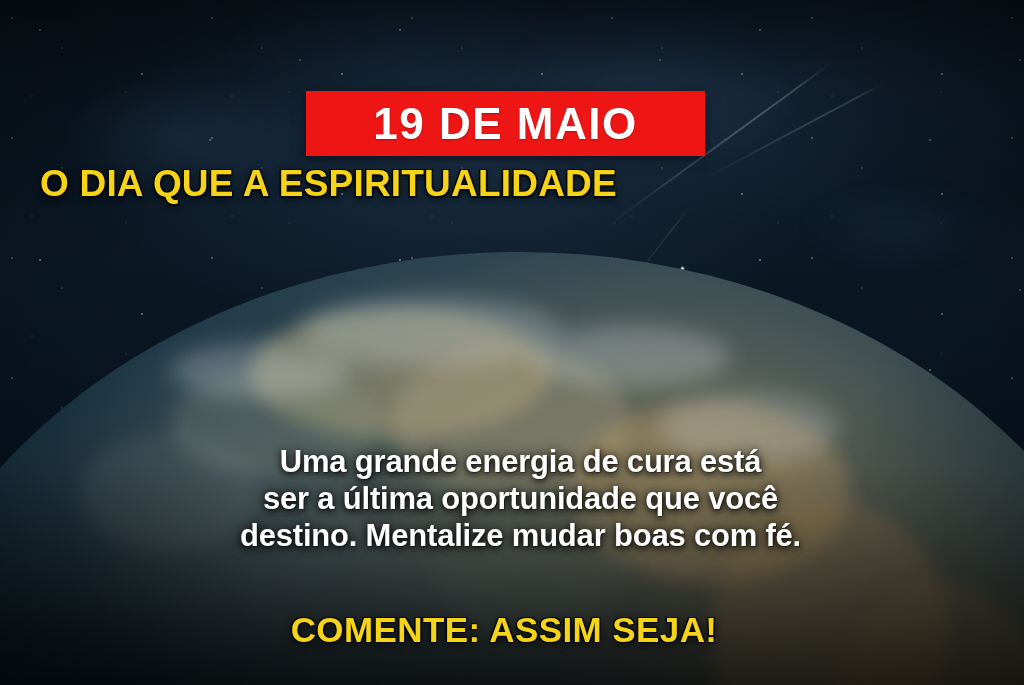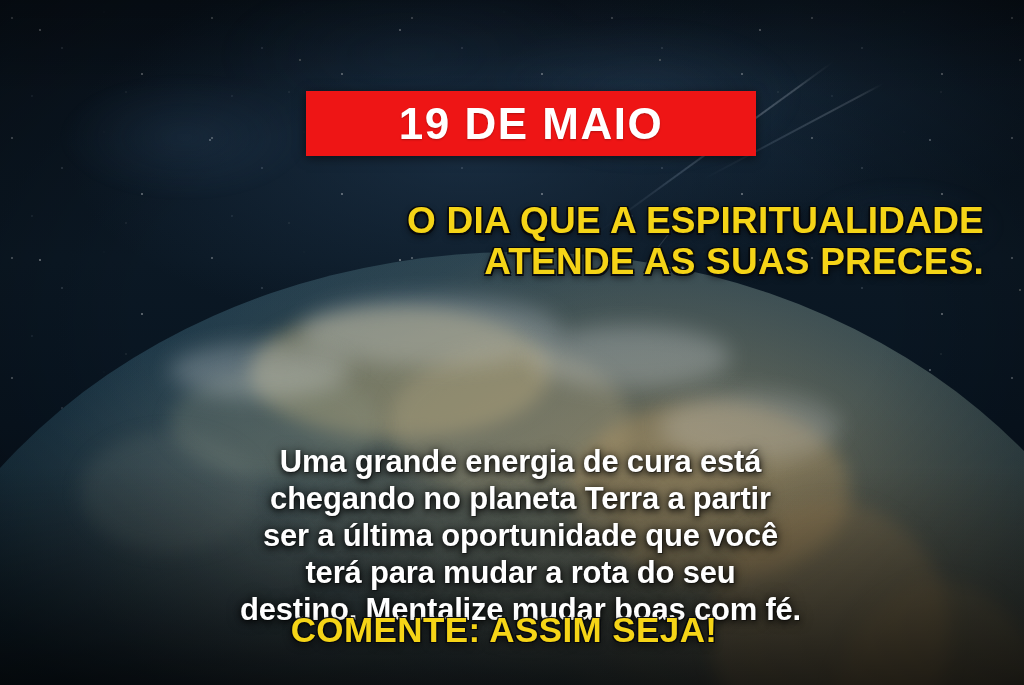--- a/index.html
+++ b/index.html
@@ -239,21 +239,21 @@
     display: flex;
     flex-direction: column;
     align-items: center;
   }
 
   
   .date-banner {
     position: absolute;
     left: 306px;
     top: 91px;
-    width: 450px;
+    width: 399px;
     height: 65px;
     background: #ee1515;
     display: flex;
     align-items: center;
     justify-content: center;
     box-shadow: 0 2px 10px rgba(0,0,0,0.55);
   }
   .date-banner-text {
     color: #ffffff;
     font-size: 44px;
@@ -263,34 +263,33 @@
     white-space: nowrap;
     text-shadow: 0 1px 2px rgba(0,0,0,0.25);
   }
 
   
   .headline {
     position: absolute;
     left: 0;
     right: 0;
     top: 163px;
-    text-align: right;
+    text-align: left;
     color: #f5d417;
     font-size: 37px;
     font-weight: bold;
     line-height: 1.12;
     letter-spacing: 0.2px;
     text-shadow:
       -1.5px -1.5px 0 rgba(8,10,14,0.92),
        1.5px -1.5px 0 rgba(8,10,14,0.92),
       -1.5px  1.5px 0 rgba(8,10,14,0.92),
        1.5px  1.5px 0 rgba(8,10,14,0.92),
        0 3px 7px rgba(0,0,0,0.75);
     padding: 0 40px;
-    margin-top: 37px;
   }
   .headline-line { display: block; white-space: nowrap; }
 
   
   .body-copy {
     position: absolute;
     left: 0;
     right: 0;
     top: 444px;
     text-align: center;
@@ -374,27 +373,24 @@
   <div class="vignette"></div>
 
   <div class="content">
 
     <div class="date-banner">
       <span class="date-banner-text">19 DE MAIO</span>
     </div>
 
     <div class="headline">
       <span class="headline-line">O DIA QUE A ESPIRITUALIDADE</span>
-      <span class="headline-line">ATENDE AS SUAS PRECES.</span>
     </div>
 
     <div class="body-copy">
       <span class="body-line">Uma grande energia de cura está</span>
-      <span class="body-line">chegando no planeta Terra a partir</span>
       <span class="body-line">ser a última oportunidade que você</span>
-      <span class="body-line">terá para mudar a rota do seu</span>
       <span class="body-line">destino. Mentalize mudar boas com fé.</span>
     </div>
 
     <div class="cta">COMENTE: ASSIM SEJA!</div>
 
   </div>
 </div>
 
 </body></html>

